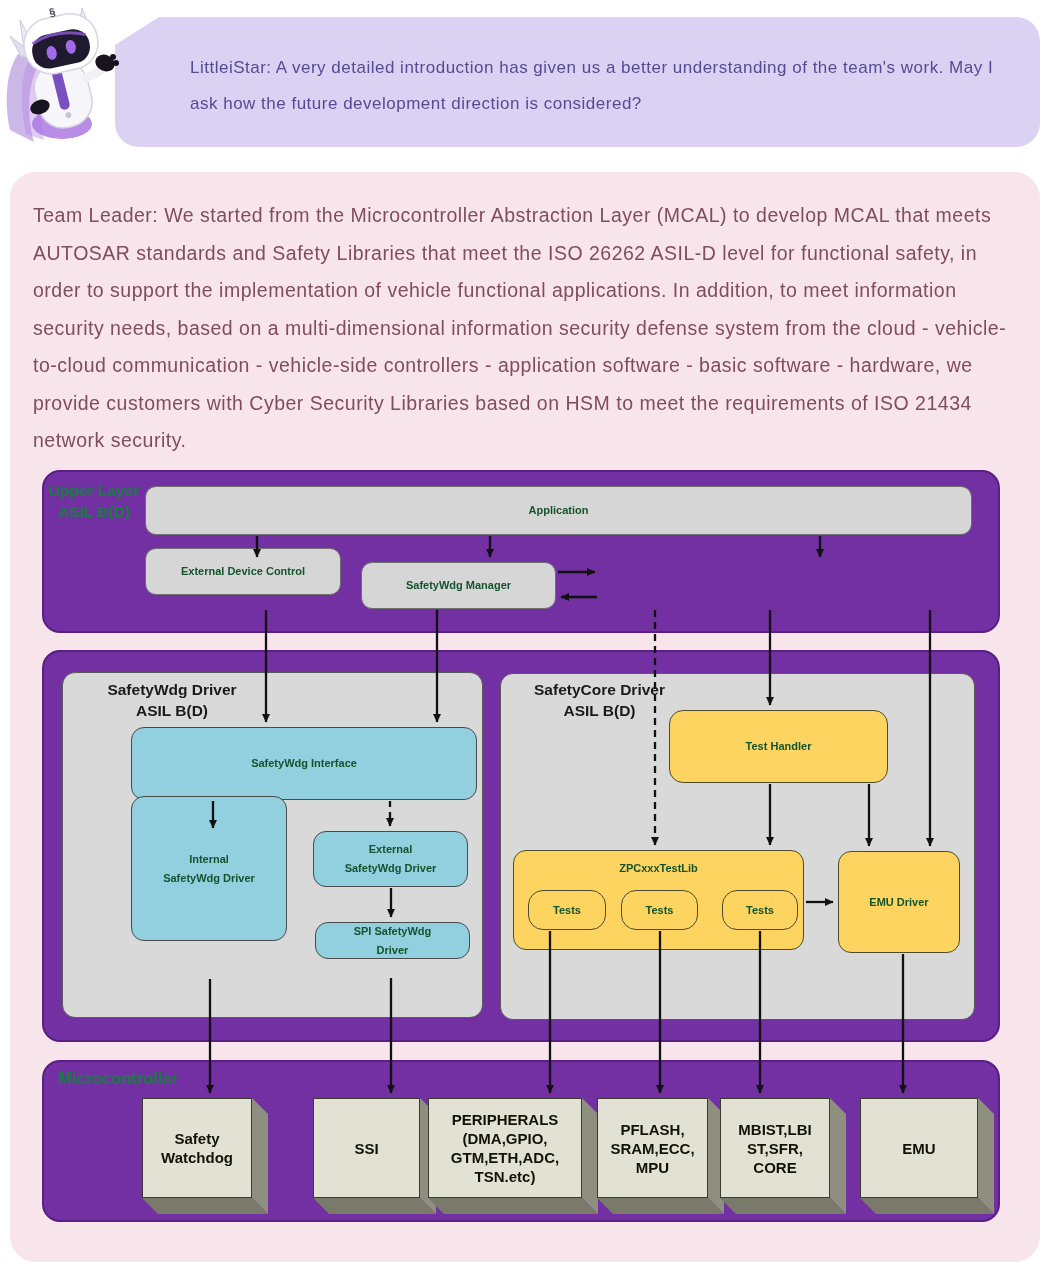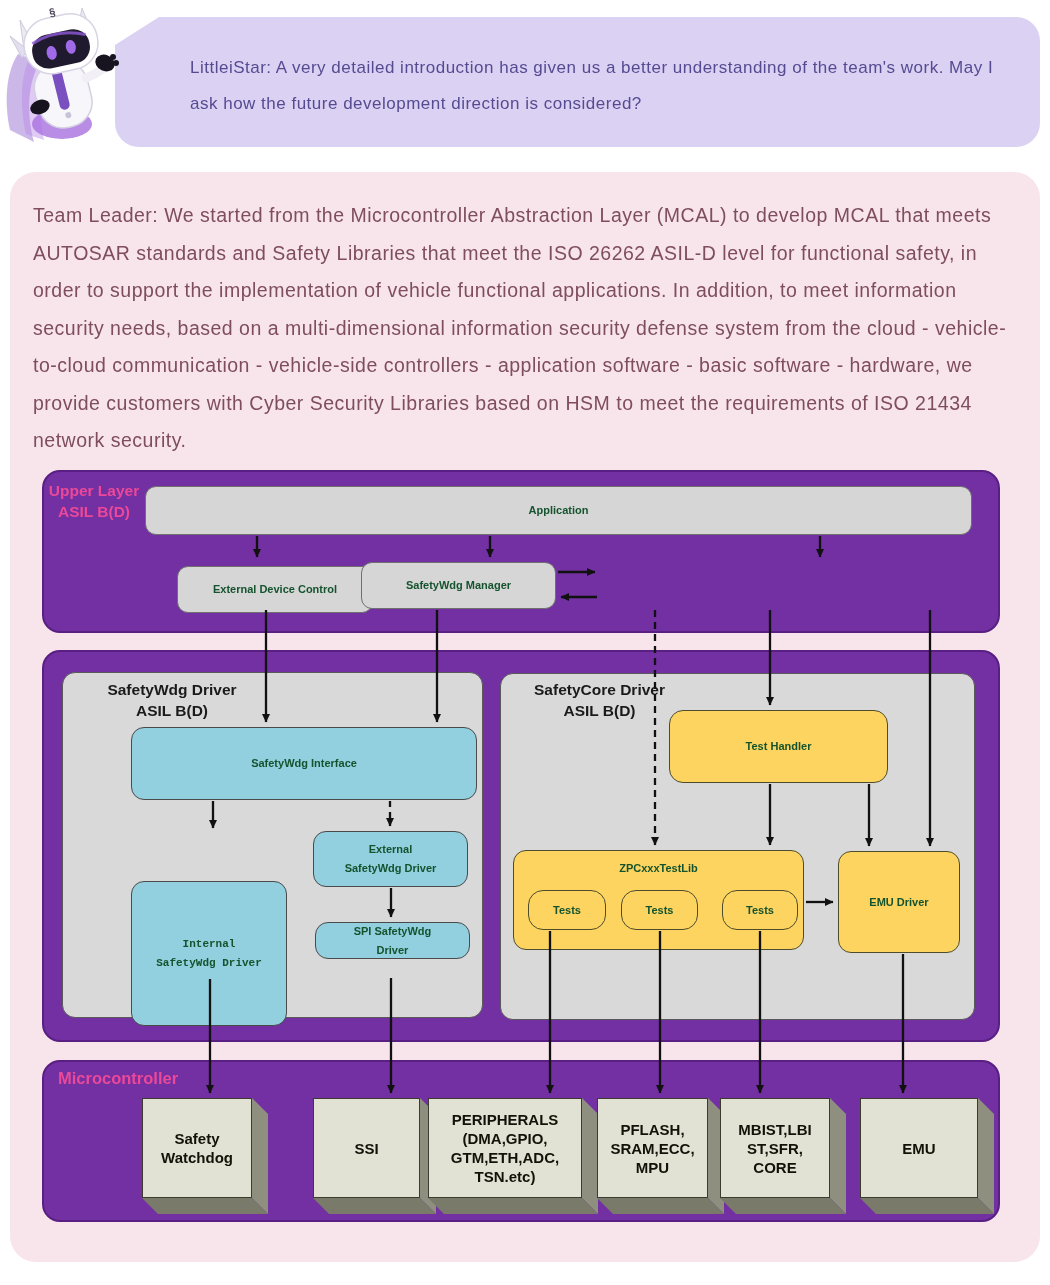--- a/index.html
+++ b/index.html
@@ -20,21 +20,21 @@
           font-size:19.5px;line-height:37.5px;letter-spacing:0.5px;color:#7E4D5E;}
   
   .purple-box{position:absolute;background:#7230A2;border:2px solid #5A1F82;border-radius:18px;box-sizing:border-box;}
   .panel{position:absolute;background:#D9D9D9;border:1.5px solid #595959;border-radius:13px;box-sizing:border-box;}
   .node{position:absolute;display:flex;align-items:center;justify-content:center;text-align:center;
         font-weight:bold;font-size:11px;color:#14532d;white-space:pre-line;box-sizing:border-box;line-height:19px;}
   .gray-box{background:#D6D6D6;border:1.5px solid #6F6F6F;border-radius:11px;}
   .blue-box{background:#92CFDF;border:1.5px solid #4A4A4A;border-radius:13px;}
   .yellow-box{background:#FCD45F;border:1.5px solid #4D4D2C;border-radius:13px;}
   .tests-box{background:#FCD45F;border:1.5px solid #4D4D2C;border-radius:15px;}
-  .white-label{position:absolute;color:#ec4899;font-weight:bold;font-size:15.5px;line-height:20.5px;
+  .white-label{position:absolute;color:#15803d;font-weight:bold;font-size:15.5px;line-height:20.5px;
         text-align:center;white-space:pre-line;}
   .panel-title{position:absolute;font-weight:bold;font-size:15.5px;line-height:21px;color:#1A1A1A;
         text-align:center;white-space:pre-line;}
   
   .chip{position:absolute;}
   .chip .side{position:absolute;left:100%;top:0;width:16px;height:100%;background:#8F8F80;
         transform:skewY(45deg);transform-origin:0 0;}
   .chip .bot{position:absolute;top:100%;left:0;width:100%;height:16px;background:#7A7A6B;
         transform:skewX(45deg);transform-origin:0 0;}
   .chip .face{position:absolute;inset:0;background:#E1E1D4;border:1.5px solid #3C3C2E;
@@ -78,30 +78,30 @@
     </g>
   </svg>
 
   <div class="answer-panel"></div>
   <div class="answer-text">Team Leader: We started from the Microcontroller Abstraction Layer (MCAL) to develop MCAL that meets AUTOSAR standards and Safety Libraries that meet the ISO 26262 ASIL-D level for functional safety, in order to support the implementation of vehicle functional applications. In addition, to meet information security needs, based on a multi-dimensional information security defense system from the cloud - vehicle-to-cloud communication - vehicle-side controllers - application software - basic software - hardware, we provide customers with Cyber Security Libraries based on HSM to meet the requirements of ISO 21434 network security.</div>
 
   <div class="purple-box" style="left:42px;top:470px;width:958px;height:163px;"></div>
   <div class="white-label" style="left:44px;top:481px;width:100px;">Upper Layer
 ASIL B(D)</div>
   <div class="node gray-box" style="left:145px;top:486px;width:827px;height:49px;">Application</div>
-  <div class="node gray-box" style="left:145px;top:566px;width:196px;height:47px;margin-left:32px;">External Device Control</div>
+  <div class="node gray-box" style="left:145px;top:548px;width:196px;height:47px;">External Device Control</div>
   <div class="node gray-box" style="left:361px;top:562px;width:195px;height:47px;">SafetyWdg Manager</div>
 
   <div class="purple-box" style="left:42px;top:650px;width:958px;height:392px;"></div>
 
   <div class="panel" style="left:62px;top:672px;width:421px;height:346px;"></div>
   <div class="panel-title" style="left:72px;top:679px;width:200px;">SafetyWdg Driver
 ASIL B(D)</div>
   <div class="node blue-box" style="left:131px;top:727px;width:346px;height:73px;">SafetyWdg Interface</div>
-  <div class="node blue-box" style="left:131px;top:881px;width:156px;height:145px;font-family:Liberation Mono, monospace;">Internal
+  <div class="node blue-box" style="left:131px;top:796px;width:156px;height:145px;">Internal
 SafetyWdg Driver</div>
   <div class="node blue-box" style="left:313px;top:831px;width:155px;height:56px;">External
 SafetyWdg Driver</div>
   <div class="node blue-box" style="left:315px;top:922px;width:155px;height:37px;">SPI SafetyWdg
 Driver</div>
 
   <div class="panel" style="left:500px;top:673px;width:475px;height:347px;"></div>
   <div class="panel-title" style="left:500px;top:679px;width:175px;margin-left:12px;">SafetyCore Driver
 ASIL B(D)</div>
   <div class="node yellow-box" style="left:669px;top:710px;width:219px;height:73px;border-radius:14px;">Test Handler</div>

